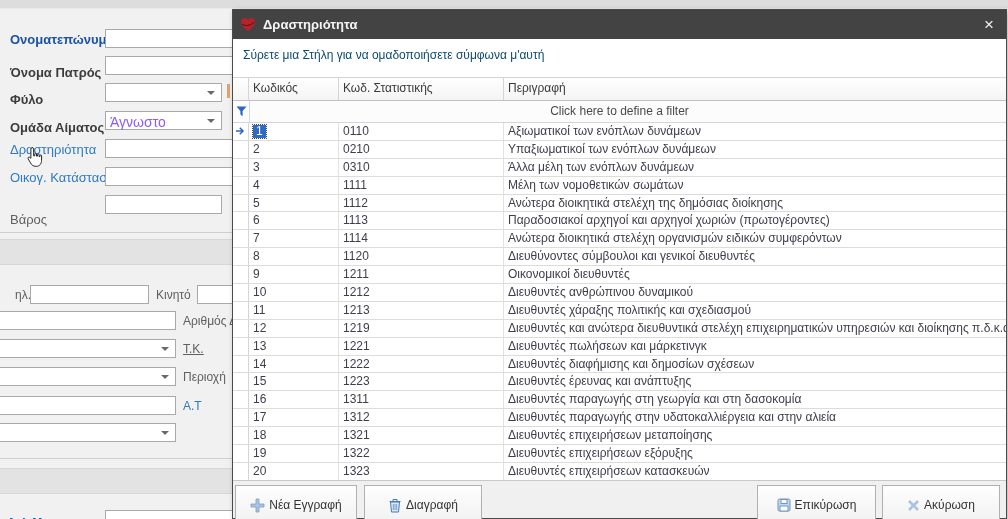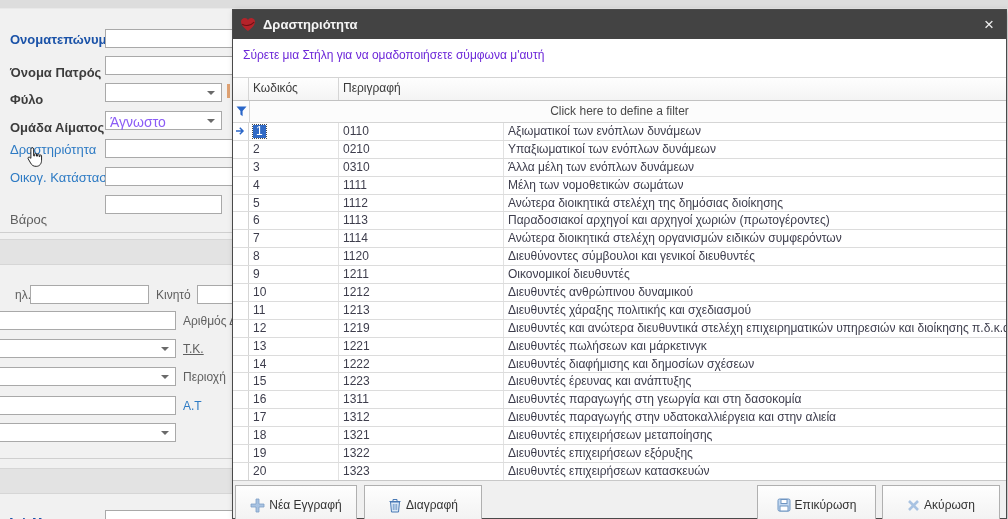--- a/index.html
+++ b/index.html
@@ -24,21 +24,21 @@
   .cut-label{position:absolute;left:7px;top:516px;height:3px;overflow:hidden;font-size:12px;font-weight:bold;color:#1a52a8;}
   .cursor{position:absolute;left:26px;top:146px;z-index:6;}
 
   
   .dialog{position:absolute;left:232px;top:9px;width:773px;height:508px;border:1px solid #4a4a4a;background:#fff;z-index:10;display:flex;flex-direction:column;box-shadow:2px 2px 6px rgba(0,0,0,.25);}
   .titlebar{height:29px;background:#434343;display:flex;align-items:center;flex:0 0 auto;}
   .titlebar .app-icon{margin:0 7px 0 7px;display:flex;}
   .titlebar .title{color:#f4f4f4;font-size:13px;font-weight:600;flex:1;}
   .titlebar .close{color:#efefef;font-size:17px;line-height:17px;padding:0 12px;cursor:default;}
   .grouppanel{height:38px;background:#fff;border-bottom:1px solid #d4d4d4;flex:0 0 auto;}
-  .grouppanel span{display:inline-block;margin:9px 0 16px 10px;font-size:12px;color:#6d28d9;}
+  .grouppanel span{display:inline-block;margin:9px 0 16px 10px;font-size:12px;color:#0c4a6e;}
 
   .gridhead{display:flex;height:22px;flex:0 0 auto;border-bottom:1px solid #c2c2c2;background:linear-gradient(#fefefe,#f4f4f4);}
   .gridhead .hc{border-right:1px solid #d5d5d5;font-size:12px;color:#3a3a3a;padding:3px 0 0 4px;box-sizing:border-box;white-space:nowrap;overflow:hidden;}
   .filterrow{display:flex;height:21px;flex:0 0 auto;border-bottom:1px solid #d5d5d5;background:#fcfcfc;position:relative;}
   .filterrow .ficell{width:16px;border-right:1px solid #d5d5d5;display:flex;align-items:center;justify-content:center;flex:0 0 auto;}
   .filterrow .ftext{position:absolute;left:0;right:0;top:3px;text-align:center;font-size:12px;color:#4a4a4a;}
 
   .grid-rows{flex:1 1 auto;overflow:hidden;background:#fff;}
   .grid-row{display:flex;height:17.9px;box-sizing:border-box;border-bottom:1px solid #dcdcdc;font-size:12px;color:#3d3d4c;}
   .cell{box-sizing:border-box;padding:1px 0 0 4px;white-space:nowrap;overflow:hidden;}
@@ -143,20 +143,21 @@
       <span class="close">×</span>
     </div>
 
     <div class="grouppanel">
       <span>Σύρετε μια Στήλη για να ομαδοποιήσετε σύμφωνα μ'αυτή</span>
     </div>
 
     <div class="gridhead">
       <div class="hc" style="width:16px;"></div>
       <div class="hc" style="width:90px;">Κωδικός</div>
+      <div class="hc" style="width:165px;">Κωδ. Στατιστικής</div>
       <div class="hc" style="flex:1;border-right:none;">Περιγραφή</div>
     </div>
 
     <div class="filterrow">
       <div class="ficell">
         <svg width="11" height="11" viewBox="0 0 11 11">
             <path d="M0.5 0.5 H10.5 L6.6 5 V10.2 L4.4 8.4 V5 Z" fill="#2a66c8"></path>
           </svg>
       </div>
       <div class="ftext">Click here to define a filter</div>

